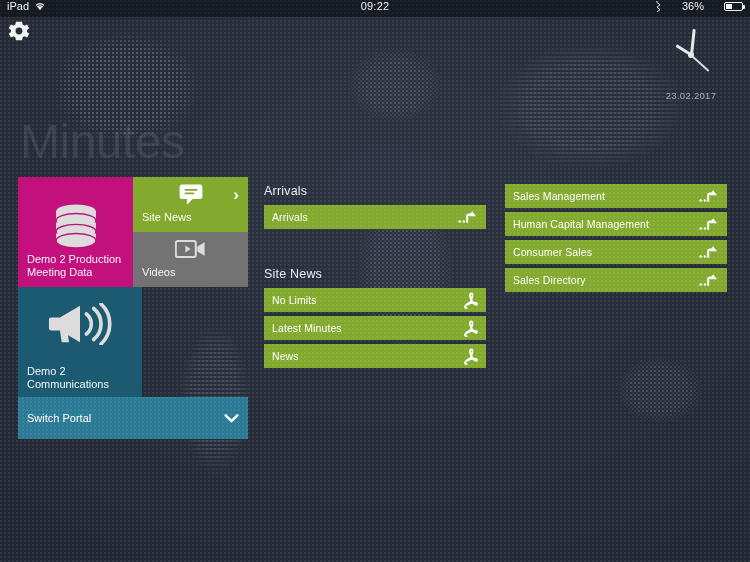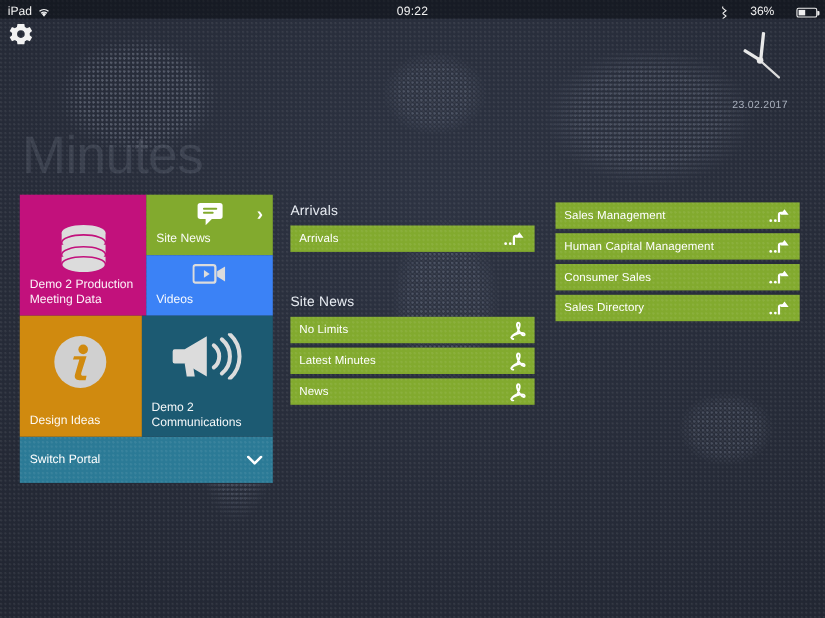--- a/index.html
+++ b/index.html
@@ -46,21 +46,21 @@
   .c-as{ left:470px; top:20px;  width:250px; height:180px;
          -webkit-mask-image:radial-gradient(ellipse 120px 80px at 48% 48%, #000 52%, transparent 80%);
          mask-image:radial-gradient(ellipse 120px 80px at 48% 48%, #000 52%, transparent 80%);}
   .c-au{ left:590px; top:330px; width:140px; height:120px;
          -webkit-mask-image:radial-gradient(ellipse 55px 42px at 50% 50%, #000 52%, transparent 80%);
          mask-image:radial-gradient(ellipse 55px 42px at 50% 50%, #000 52%, transparent 80%);}
 
   
   #statusbar{
     position:absolute; left:0; top:0; width:750px; height:17px;
-    display:flex; align-items:flex-end; color:#f2f2f2;
+    display:flex; align-items:flex-start; color:#f2f2f2;
     font-size:11px; z-index:40; padding:0 7px;
     background:rgba(10,12,18,.55);
   }
   .sb-left{ display:flex; align-items:center; gap:5px; }
   .sb-center{ position:absolute; left:0; right:0; text-align:center; font-size:11px; letter-spacing:.2px;}
   .sb-right{ margin-left:auto; display:flex; align-items:center; gap:20px; position:relative; z-index:2;}
   .batt{ width:19px; height:9px; border:1px solid #f0f0f0; border-radius:2px; position:relative; }
   .batt::after{ content:""; position:absolute; right:-3px; top:2.5px; width:2px; height:4px; background:#f0f0f0; border-radius:0 1px 1px 0;}
   .batt i{ position:absolute; left:1px; top:1px; bottom:1px; width:36%; background:#f0f0f0; display:block;}
 
@@ -213,45 +213,35 @@
           <svg width="26" height="26" viewBox="0 0 32 32">
             <path d="M5 3h22a3 3 0 0 1 3 3v12a3 3 0 0 1-3 3h-9l-7 7v-7H5a3 3 0 0 1-3-3V6a3 3 0 0 1 3-3z" fill="#fff"></path>
             <rect x="8" y="8.5" width="16" height="2.2" rx="1.1" fill="#82aa2e"></rect>
             <rect x="8" y="13" width="12" height="2.2" rx="1.1" fill="#82aa2e"></rect>
           </svg>
         </div>
         <div class="chev-right">›</div>
         <div class="tile-label">Site News</div>
       </div>
 
-      <div class="tile t-videos" style="background-color: #3b82f6; padding-left: 20px;">
+      <div class="tile t-videos" style="background-color: #737373; padding-left: 20px;">
         <div class="ico" style="align-items:flex-start;padding-top:6px;">
           <svg width="32" height="22" viewBox="0 0 40 26">
             <rect x="1" y="3" width="25" height="20" rx="2.5" fill="none" stroke="#dcdcdc" stroke-width="2.6"></rect>
             <path d="M13 8.5l6.5 4.5L13 17.5z" fill="#dcdcdc"></path>
             <path d="M28 10l9-5.5v17L28 16z" fill="#dcdcdc"></path>
           </svg>
         </div>
         <div class="tile-label">Videos</div>
       </div>
     </div>
   </div>
 
   <div class="trow">
 
-    <div class="tile big t-ideas" style="background-color: rgb(208, 138, 15);">
-      <div class="ico" style="padding-top:14px;">
-        <svg width="56" height="56" viewBox="0 0 64 64">
-          <circle cx="32" cy="32" r="27" fill="#d0d0d0"></circle>
-          <circle cx="35" cy="19" r="5" fill="#d08a0f"></circle>
-          <path d="M25.5 26h13l-5.5 17.5c-.6 2 .5 3 2.3 3h3.2l-1 4.5h-6.4c-3.8 0-5.6-2.4-4.6-5.9L31 29.5h-6.6z" fill="#d08a0f"></path>
-        </svg>
-      </div>
-      <div class="tile-label">Design Ideas</div>
-    </div>
 
     <div class="tile big t-comms" style="background-color: rgb(28, 90, 114);">
       <div class="ico" style="align-items:flex-start;padding-top:16px;">
         <svg width="64" height="42" viewBox="0 0 70 46">
           <path d="M3 16h10l22-13v40L13 30H3a2 2 0 0 1-2-2V18a2 2 0 0 1 2-2z" fill="#dcdcdc"></path>
           <path d="M13 30h8l2 13h-8z" fill="#dcdcdc"></path>
           <path d="M42 12a14 14 0 0 1 0 22" stroke="#dcdcdc" stroke-width="4" fill="none" stroke-linecap="round"></path>
           <path d="M50 6a22 22 0 0 1 0 34" stroke="#dcdcdc" stroke-width="4" fill="none" stroke-linecap="round"></path>
           <path d="M58 1a30 30 0 0 1 0 44" stroke="#dcdcdc" stroke-width="4" fill="none" stroke-linecap="round"></path>
         </svg>

